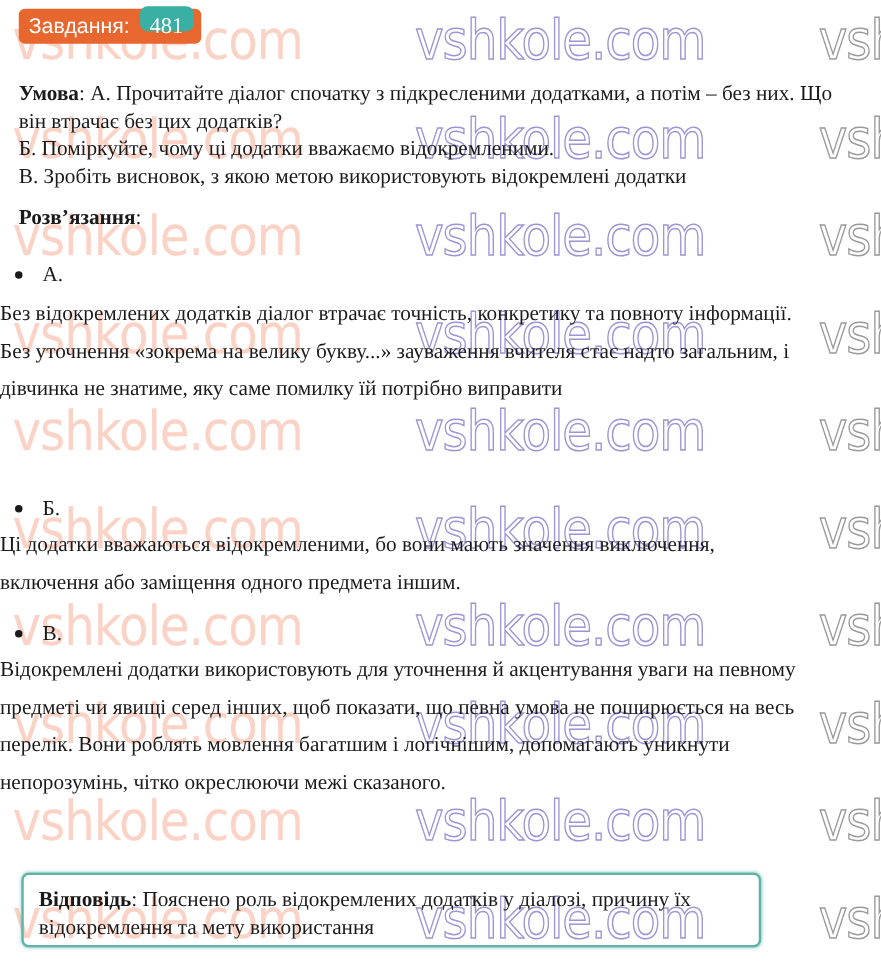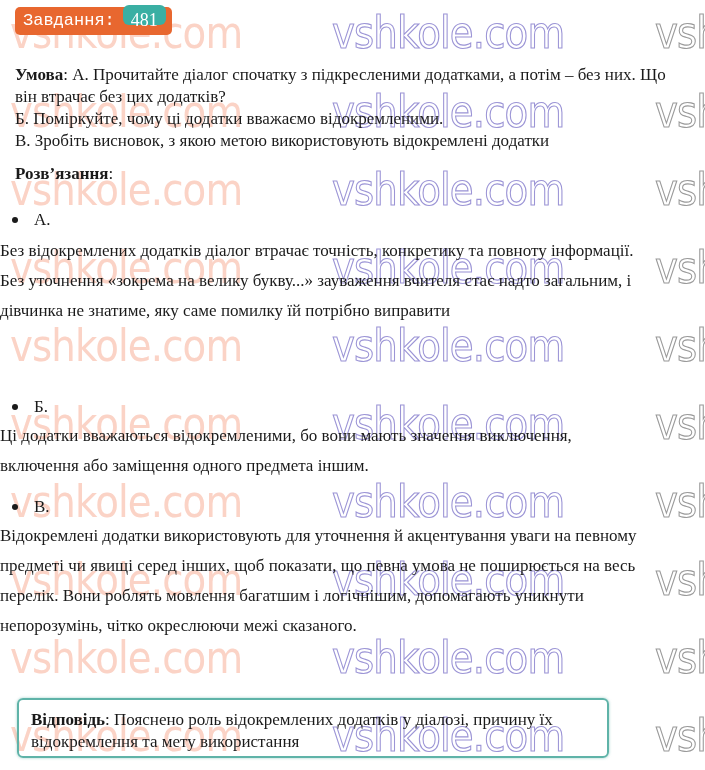--- a/index.html
+++ b/index.html
@@ -60,21 +60,21 @@
       left: 15px;
       top: 7px;
       height: 28px;
       display: flex;
       align-items: stretch;
       border-radius: 5px;
       background: #e8672f;
       padding-right: 6px;
     }
     .task-label {
-      font-family: Liberation Mono, monospace;
+      font-family: Liberation Sans, sans-serif;
       color: #ffffff;
       font-size: 17px;
       line-height: 28px;
       padding: 0 8px 12px 8px;
     }
     .task-number {
       background: #3aafa3;
       color: #ffffff;
       font-size: 18px;
       line-height: 30px;

